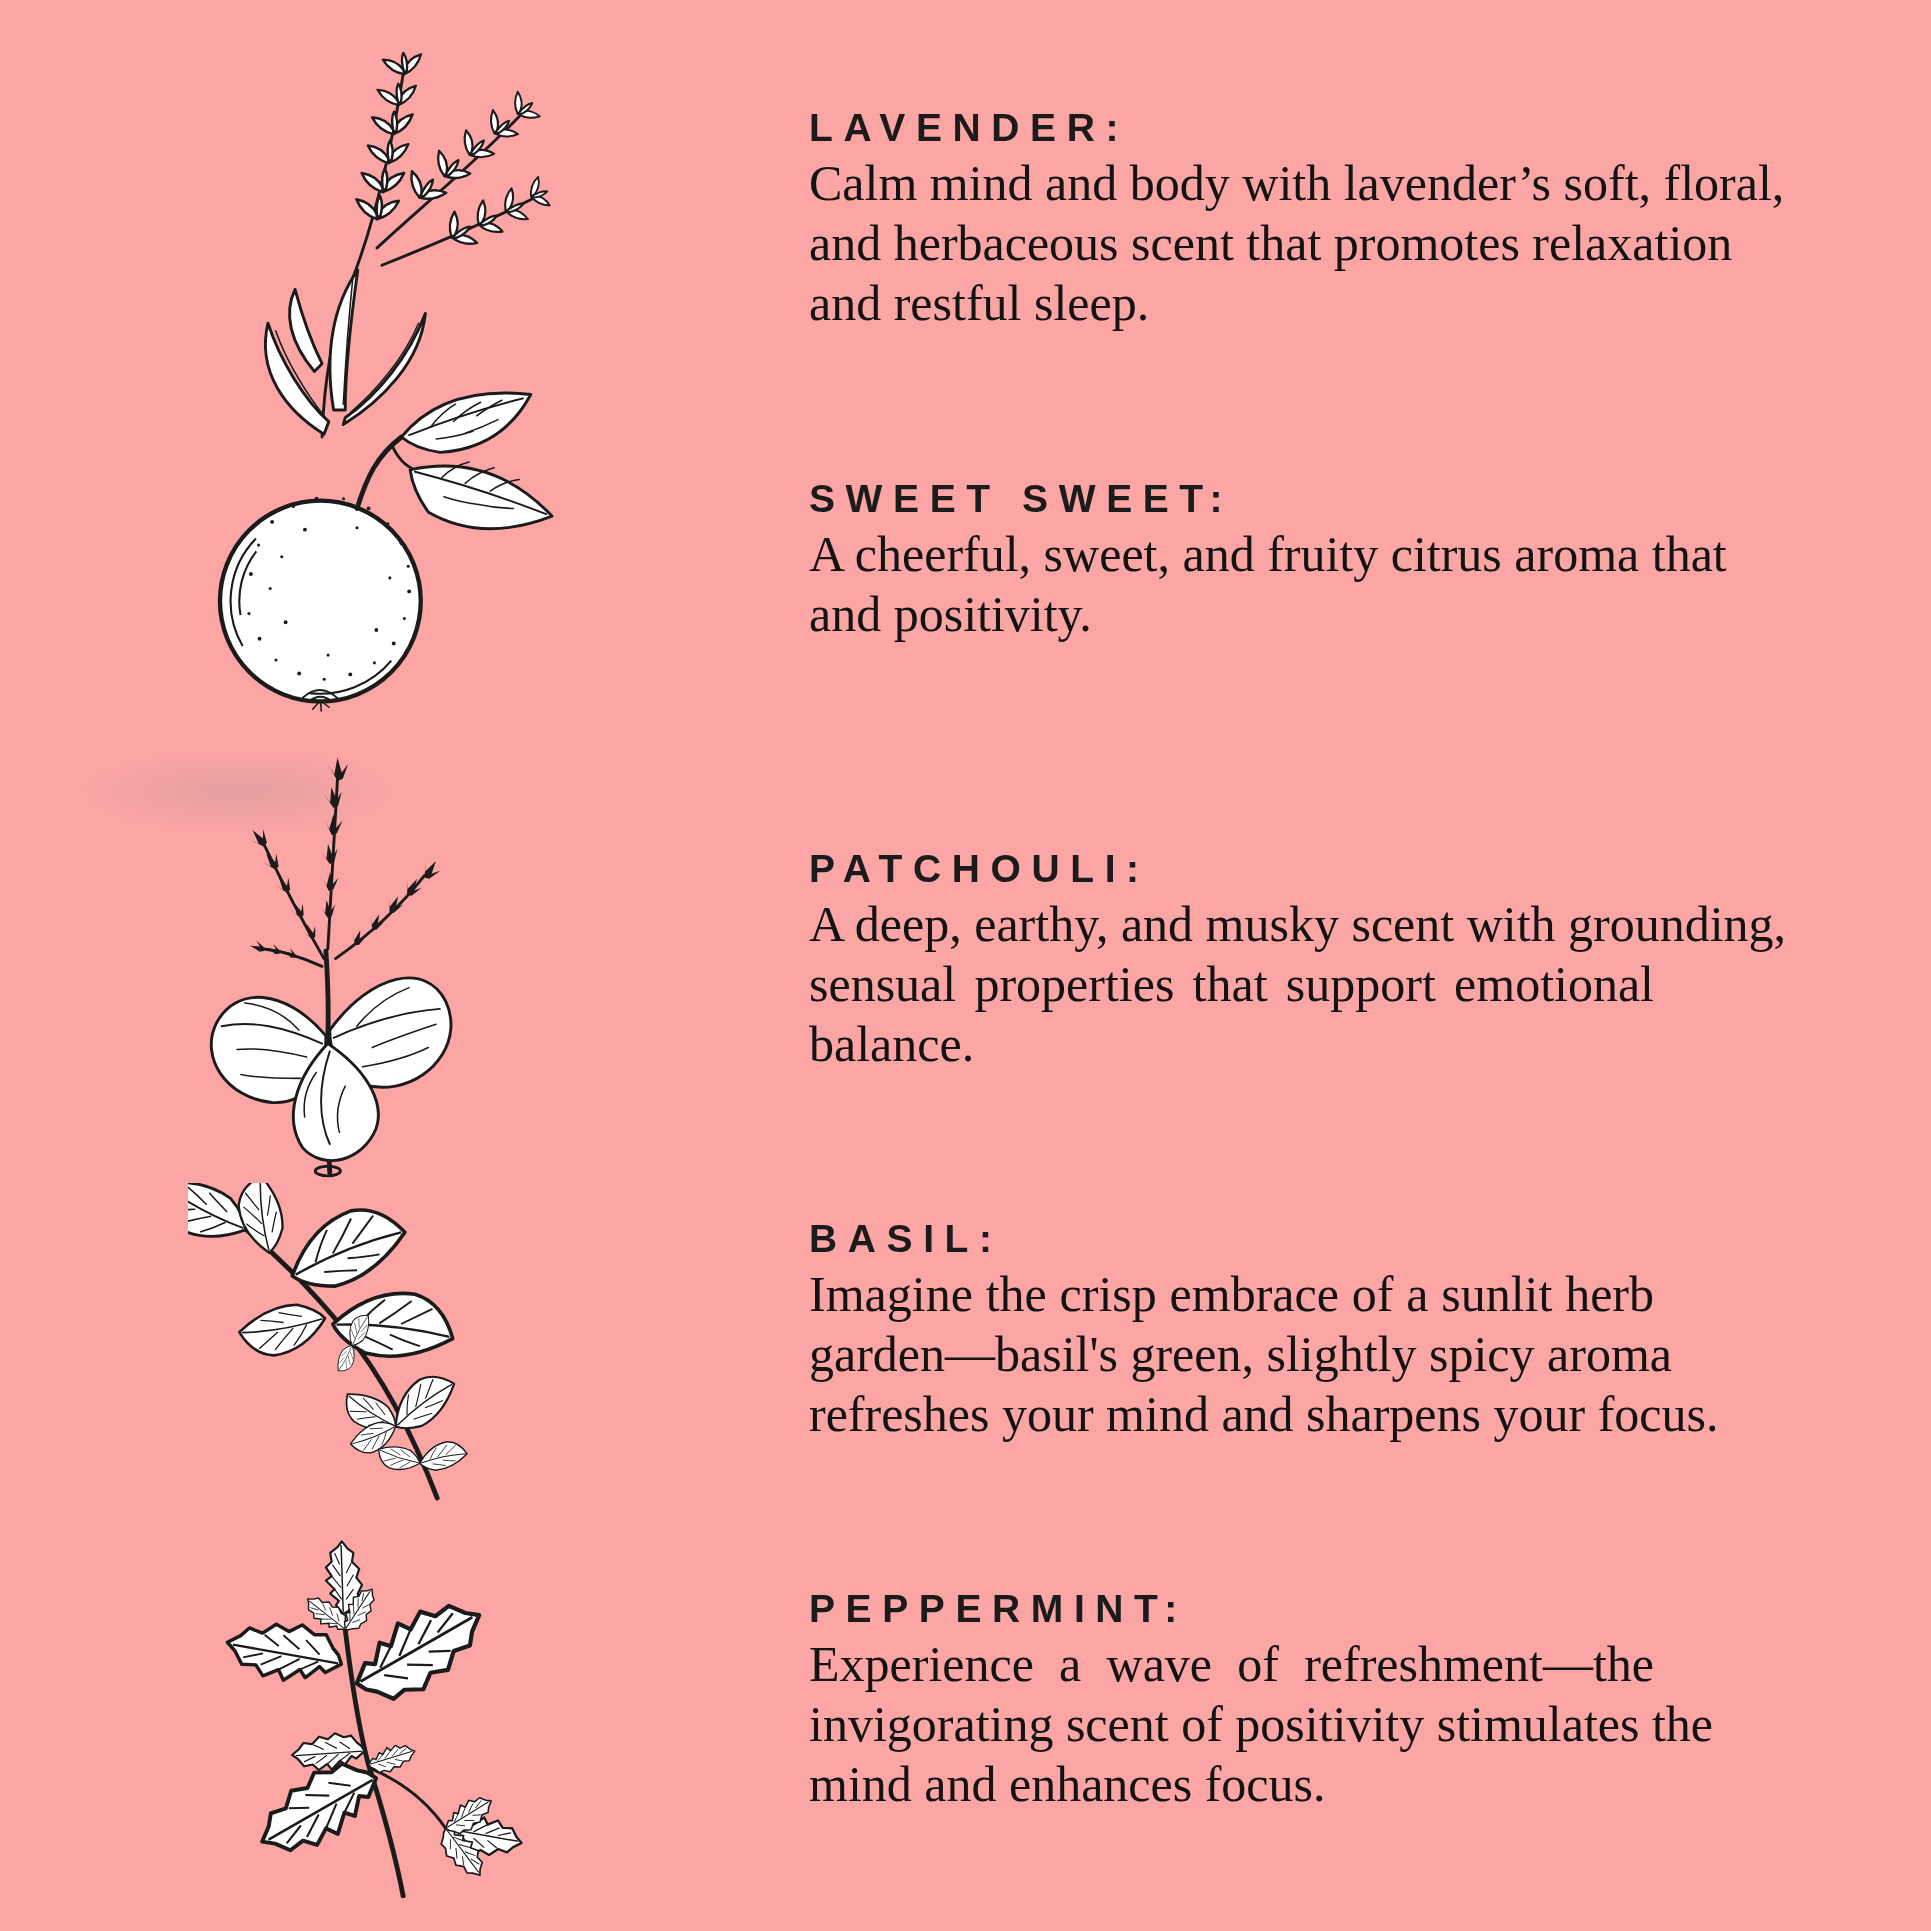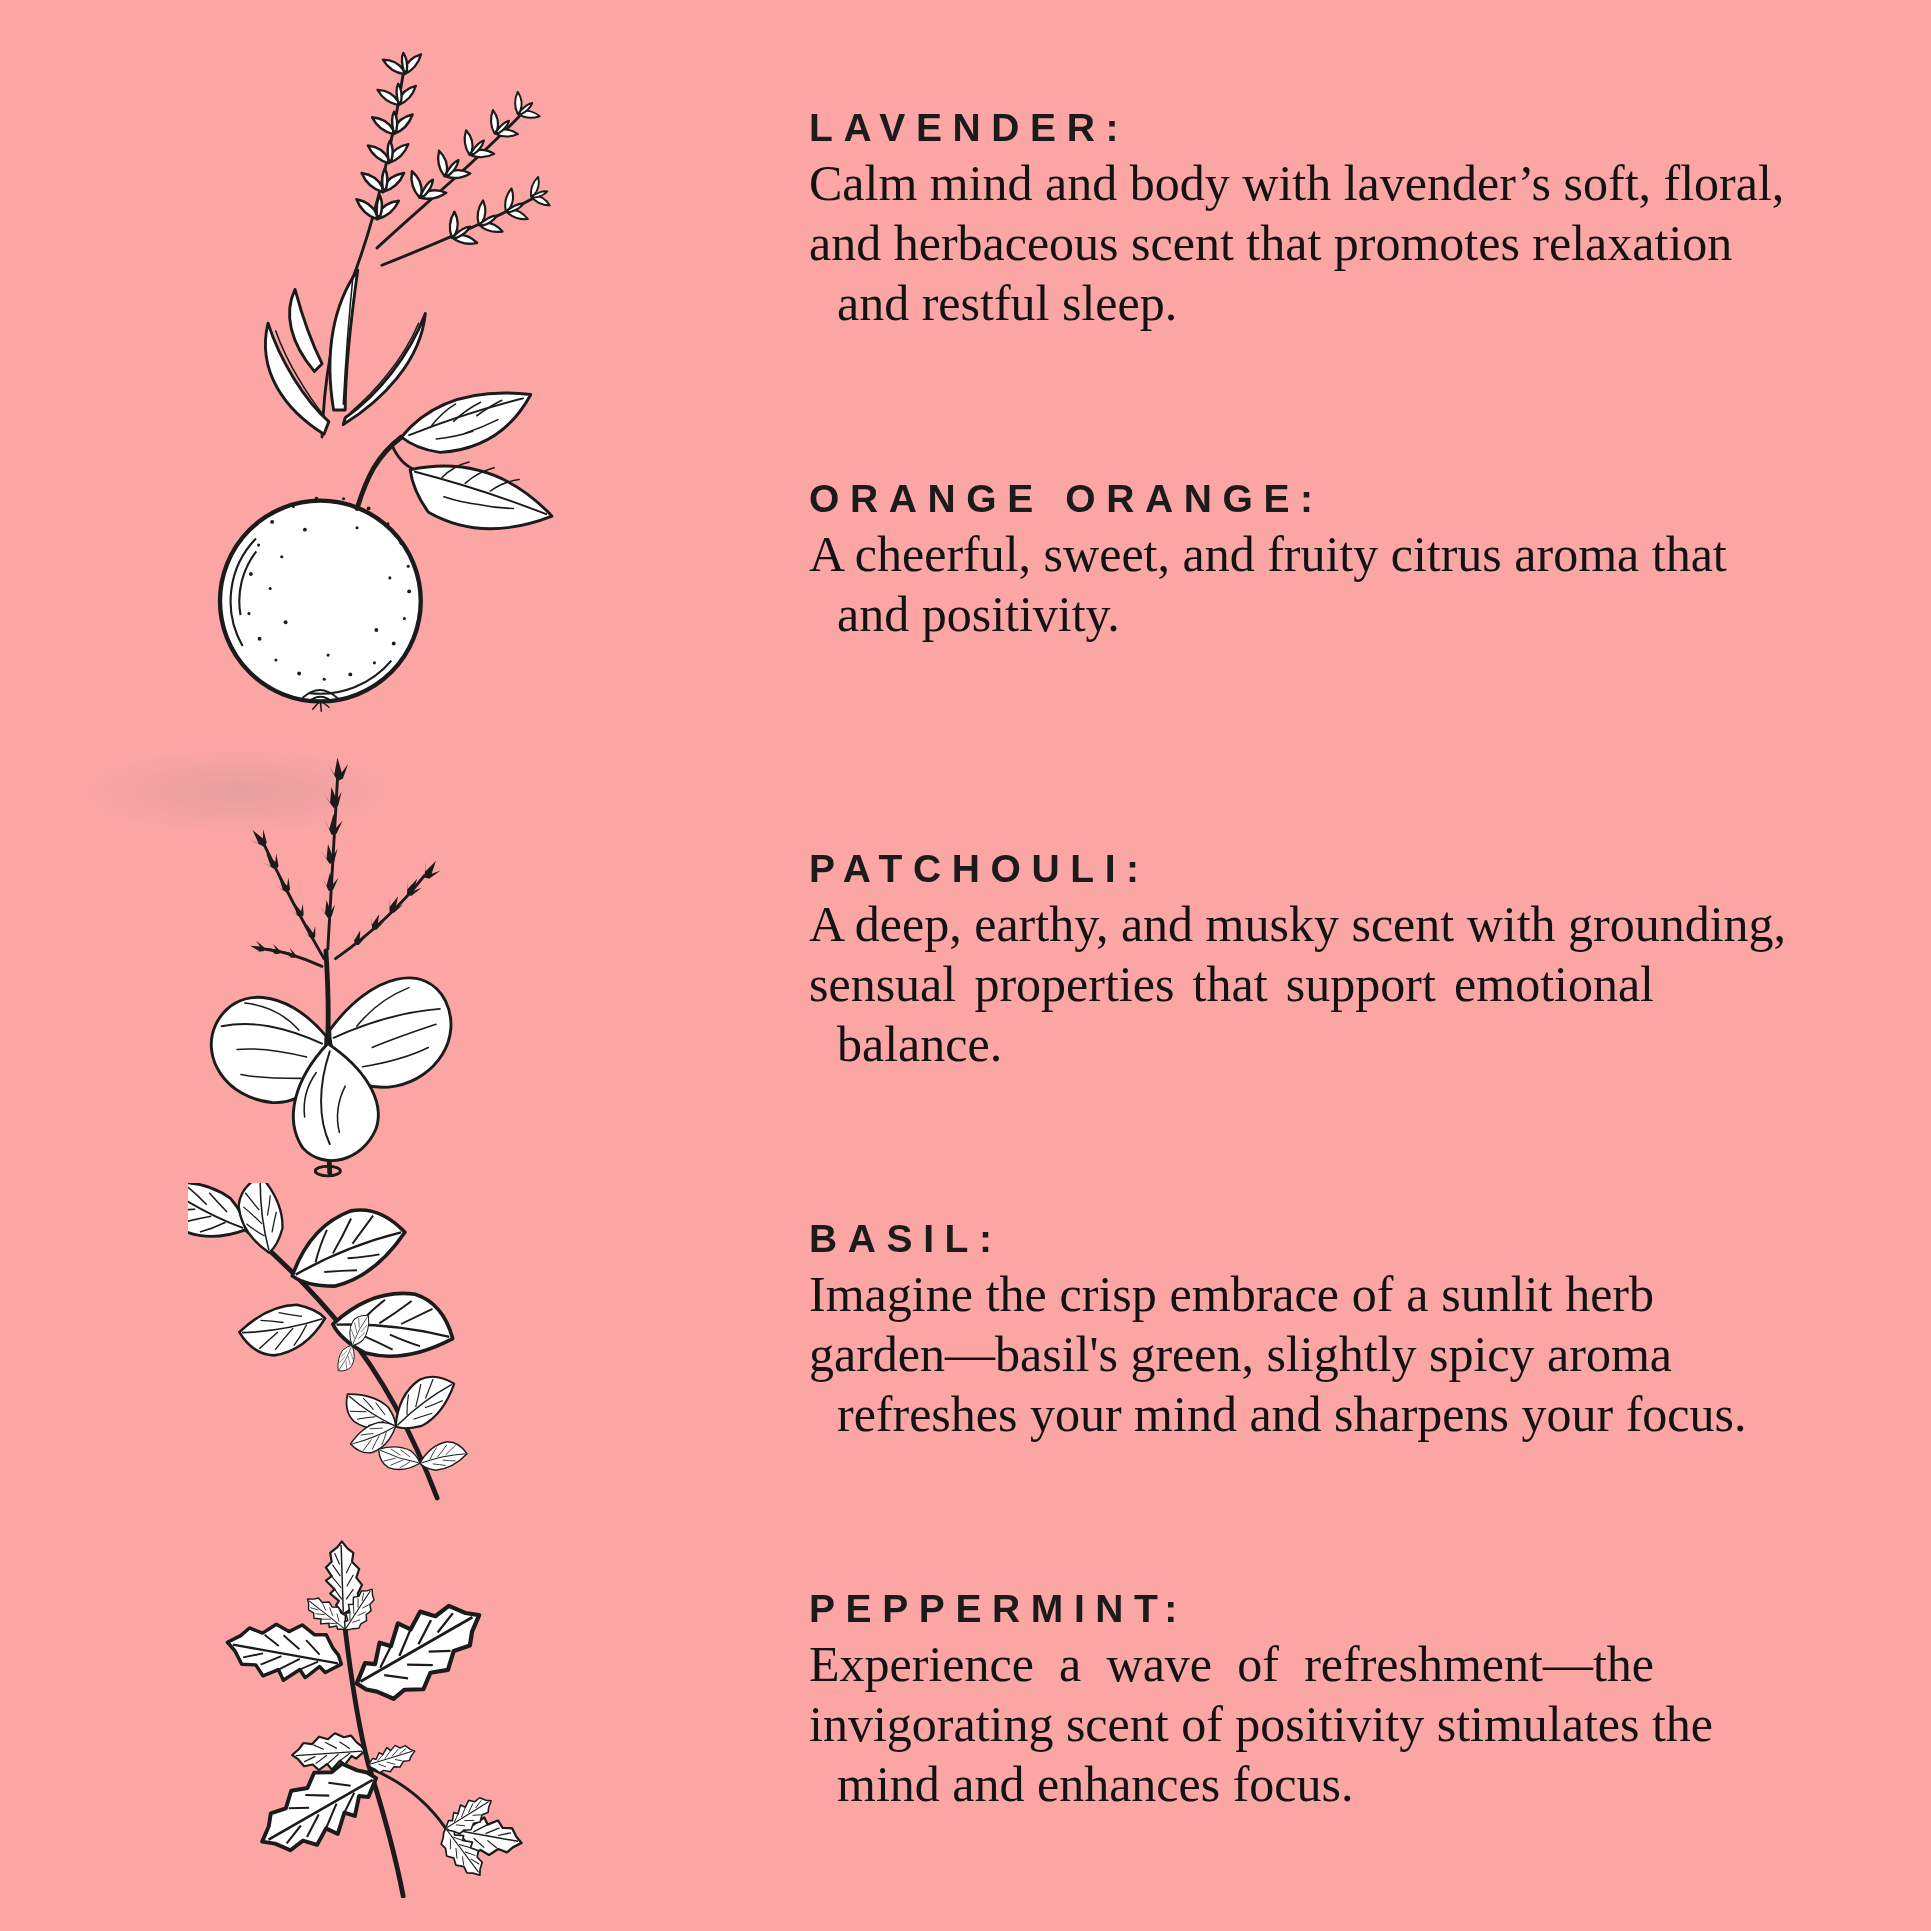--- a/index.html
+++ b/index.html
@@ -29,21 +29,21 @@
     color:#1b1b1b;
     white-space:nowrap;
   }
   .para{font-size:50px;line-height:60px;color:#131313;}
   .line{
     text-align:justify;
     text-align-last:justify;
     text-justify:inter-word;
     white-space:nowrap;
   }
-  .line.last{text-align-last:left;margin-left:28px;}
+  .line.last{text-align-last:left;}
   
   .stem{fill:none;stroke:#1b1b1b;stroke-width:5;stroke-linecap:round;}
   .stem2{fill:none;stroke:#1b1b1b;stroke-width:3;stroke-linecap:round;}
   .lf{fill:#ffffff;stroke:#1b1b1b;stroke-width:3;stroke-linejoin:round;}
   .vn{fill:none;stroke:#1b1b1b;stroke-width:2;stroke-linecap:round;}
   .thin{stroke-width:1.6;}
   .dot{fill:#1b1b1b;stroke:none;}
   .rim{fill:none;stroke:#1b1b1b;stroke-width:2.2;}
 </style>
 </head>
@@ -241,21 +241,21 @@
   <div class="copy" style="top:107px">
     <h2 class="heading">LAVENDER:</h2>
     <div class="para">
       <div class="line">Calm mind and body with lavender’s soft, floral,</div>
       <div class="line">and herbaceous scent that promotes relaxation</div>
       <div class="line last">and restful sleep.</div>
     </div>
   </div>
 
   <div class="copy" style="top:478px">
-    <h2 class="heading">ORANGE ORANGE:</h2>
+    <h2 class="heading">SWEET SWEET:</h2>
     <div class="para">
       <div class="line">A cheerful, sweet, and fruity citrus aroma that</div>
       <div class="line last">and positivity.</div>
     </div>
   </div>
 
   <div class="copy" style="top:848px">
     <h2 class="heading">PATCHOULI:</h2>
     <div class="para">
       <div class="line">A deep, earthy, and musky scent with grounding,</div>

